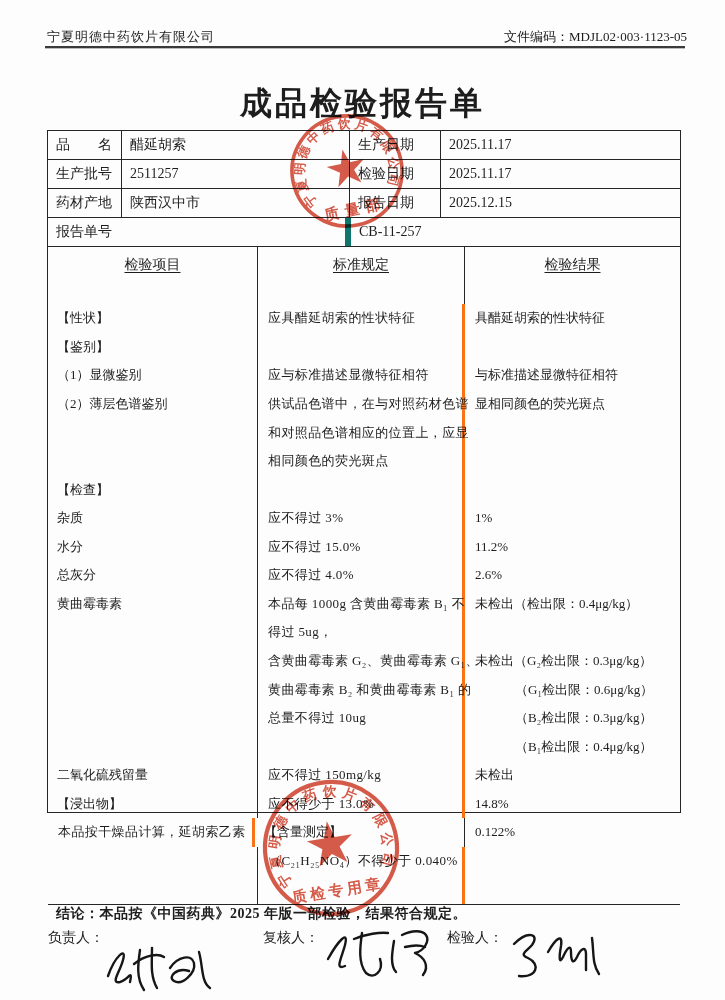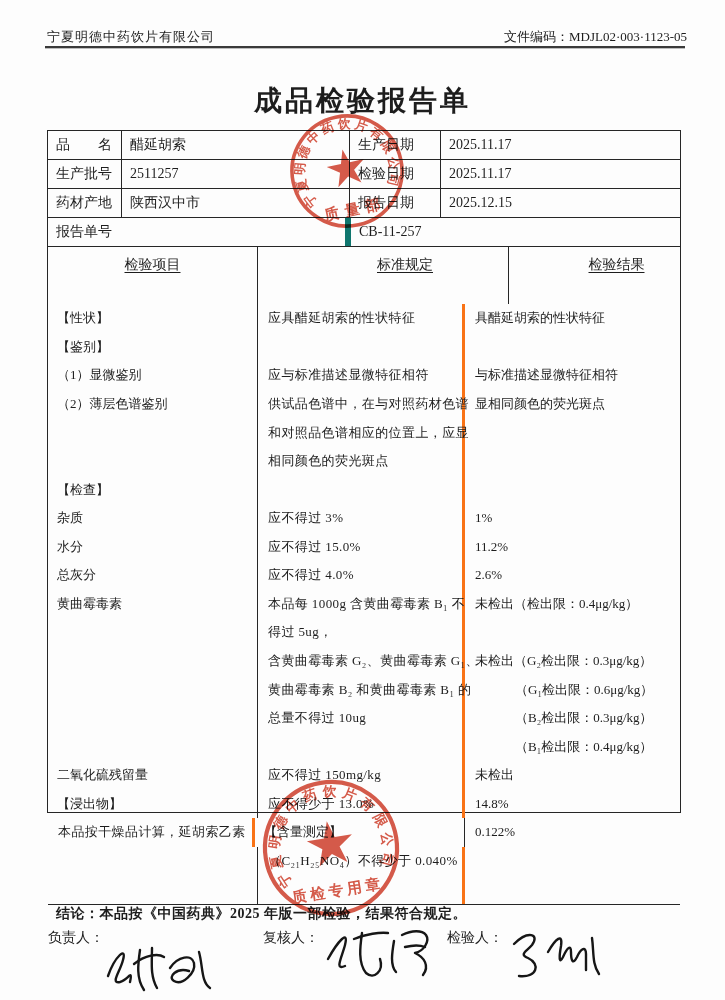--- a/index.html
+++ b/index.html
@@ -7,39 +7,39 @@
   body { width:725px; height:1000px; position:relative; overflow:hidden;
          font-family:"Liberation Serif","DejaVu Serif",serif; color:#1d1d1d; }
   .page { position:absolute; inset:0; background:#fdfdfd; }
 
   
   .hdr-company { position:absolute; left:47px; top:28px; font-size:13px; letter-spacing:1px; }
   .hdr-code    { position:absolute; right:38px; top:28px; font-size:13px; }
   .hdr-rule    { position:absolute; left:45px; right:40px; top:46px; height:0;
                  border-top:2px solid #3a3a3a; border-bottom:1px solid #bdbdbd; }
   .doc-title   { position:absolute; left:0; right:0; top:82px; text-align:center;
-                 font-size:28px; font-weight:700; letter-spacing:3px; }
+                 font-size:32px; font-weight:700; letter-spacing:3px; }
 
   
   .frame { position:absolute; left:47px; top:130px; width:634px; height:683px;
            border:1px solid #262626; }
 
   
   .info-row { display:flex; height:29px; border-bottom:1px solid #262626; font-size:14px; }
   .info-row > div { display:flex; align-items:center; padding-left:8px; overflow:hidden; white-space:nowrap; }
   .ic-l1 { width:74px;  border-right:1px solid #262626; }
   .ic-v1 { width:228px; border-right:1px solid #262626; }
   .ic-l2 { width:91px;  border-right:1px solid #262626; }
   .ic-v2 { flex:1; }
   .ic-wide { width:303px; border-right:6px solid #0f766e; }
   .ic-rest { flex:1; }
 
   
   .grid { height:657px; font-size:13px; }
-  .grid-head { display:flex; height:57px;gap:44px; }
+  .grid-head { display:flex; height:57px; }
   .grid-head > div { padding-top:9px; text-align:center; text-decoration:underline;
                      text-underline-offset:3px; font-size:14px; }
   .gh-item { width:210px; border-right:1px solid #262626; }
   .gh-std  { width:207px; border-right:1px solid #262626; }
   .gh-res  { flex:1; }
   .t-line { display:flex; height:28.57px; }
   .t-line .cell { display:flex; align-items:center; white-space:nowrap; overflow:visible; }
   .cell.item { width:210px; border-right:1px solid #262626; padding-left:9px; }
   .cell.std  { width:207px; border-right:3px solid #f97316; padding-left:10px; letter-spacing:0.4px; }
   .cell.res  { flex:1; padding-left:10px; }

